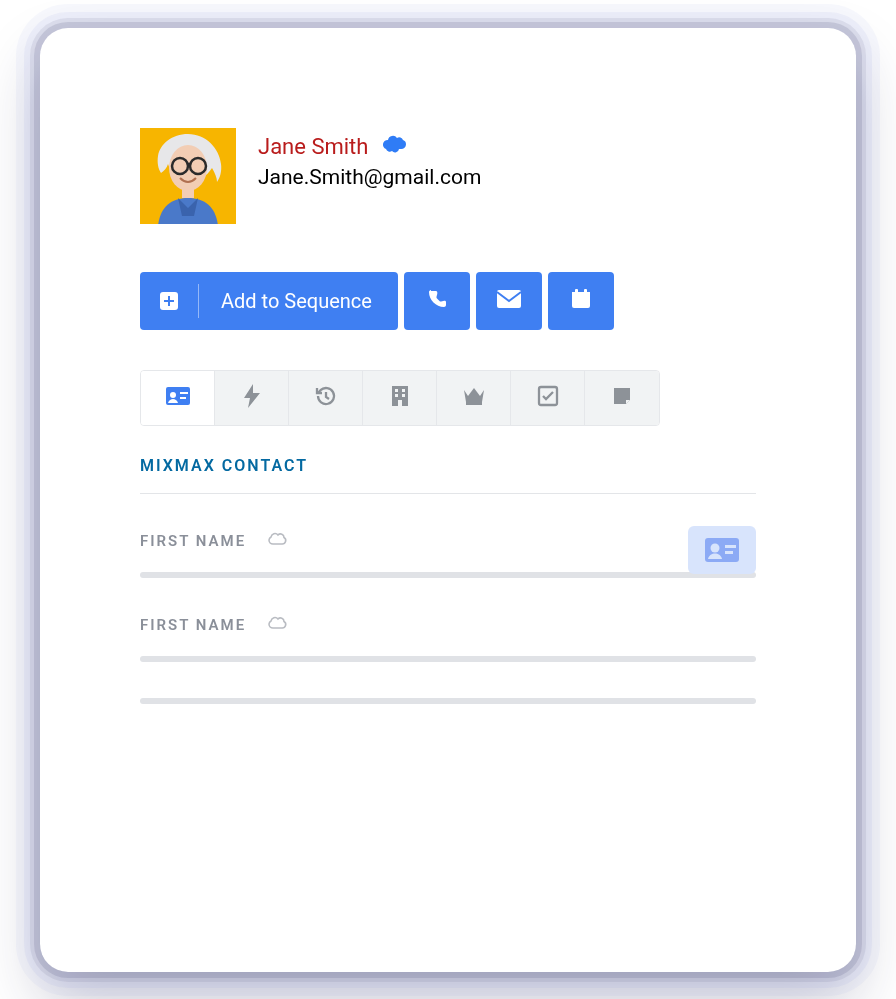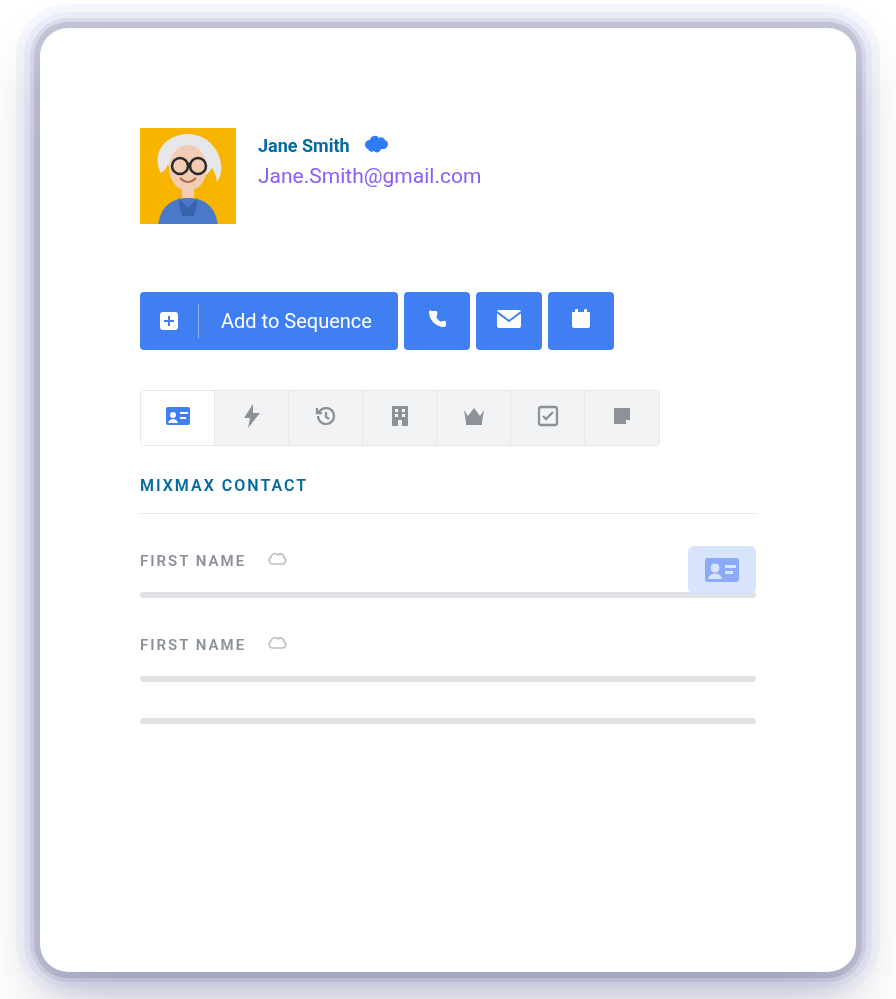--- a/index.html
+++ b/index.html
@@ -36,26 +36,26 @@
       position: relative;
     }
 
     
     .header { display: flex; align-items: flex-start; gap: 22px; }
     .avatar {
       width: 96px; height: 96px; background: #f7b500; position: relative; overflow: hidden;
     }
     .avatar svg { position: absolute; bottom: -6px; left: 50%; transform: translateX(-50%); }
     .name-row { display: flex; align-items: center; gap: 12px; margin-top: 6px; }
-    .contact-name { font-size: 18px; color: #0369a1; font-weight: 700; }
+    .contact-name { font-size: 22px; color: #b91c1c; font-weight: 400; }
     .cloud-icon { color: #2f7cf6; }
-    .contact-email { color: #8b5cf6; font-size: 21px; margin-top: 6px; }
+    .contact-email { color: #000000; font-size: 21px; margin-top: 6px; }
 
     
-    .actions { display: flex; gap: 6px; margin-top: 68px; }
+    .actions { display: flex; gap: 6px; margin-top: 48px; }
     .btn {
       background: #3f7ff2; color: #fff; border: none; border-radius: 4px;
       height: 58px; display: flex; align-items: center; justify-content: center;
       cursor: pointer;
     }
     .btn.primary { flex: 0 0 auto; padding: 0 26px 0 0; gap: 0; }
     .btn.primary .plus-wrap { width: 58px; display:flex; align-items:center; justify-content:center; }
     .btn.primary .divider { width:1px; height:34px; background: rgba(255,255,255,0.45); }
     .btn.primary .label { font-size: 20px; padding-left: 22px; }
     .btn.square { width: 66px; }

